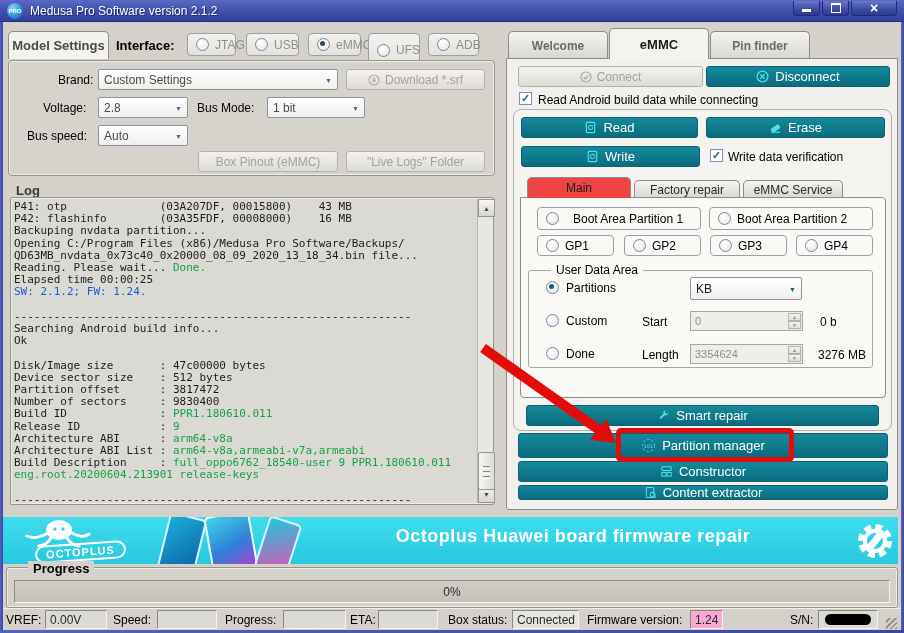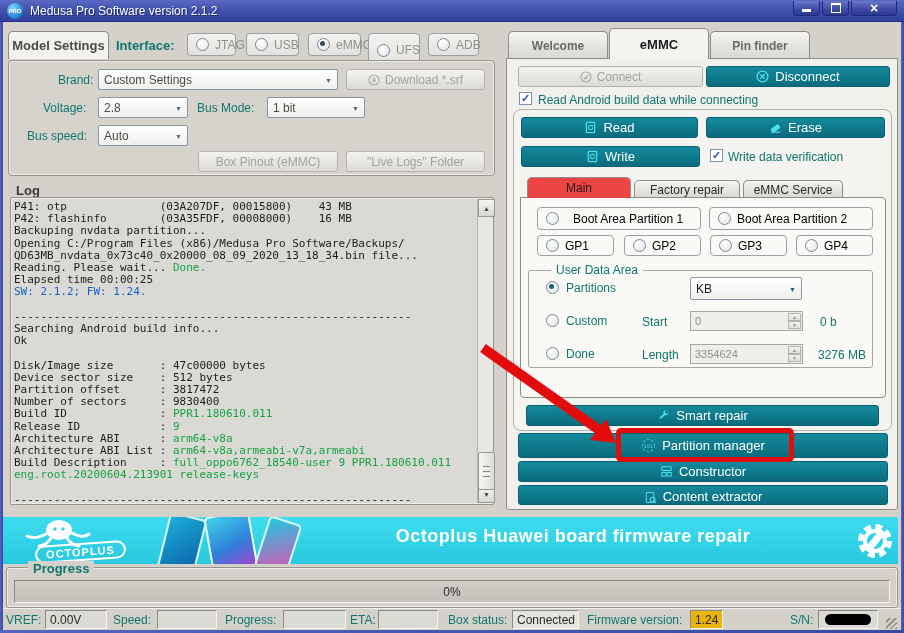--- a/index.html
+++ b/index.html
@@ -1,20 +1,20 @@
 <!DOCTYPE html>
 <html style="--teal-button: #0e7b8d; --icon-cyan: #4fdfee; --banner-cyan: #2ed1e5; --highlight-red: #e40b0b; --log-green: #14a344; --log-blue: #1560d0; --titlebar-blue: #3e4dab;"><head>
 <meta charset="utf-8">
 <style>
   html,body{margin:0;padding:0;}
   body{font-family:"Liberation Sans",sans-serif;background:#888;}
   #win{position:relative;width:904px;height:633px;overflow:hidden;background:#d4d1ca;
        font-family:"Liberation Sans",sans-serif;}
   .abs{position:absolute;box-sizing:border-box;}
-  .lbl{font-size:12px;color:#0f766e;white-space:nowrap;}
+  .lbl{font-size:12px;color:#000000;white-space:nowrap;}
   .bold{font-weight:bold;}
   .gray{color:#8f8f8b;}
   
   .titlebar{left:0;top:0;width:904px;height:22px;
     background:linear-gradient(180deg,#5a6ac4 0%,#4353ae 45%,#323f9c 100%);
     border-bottom:1px solid #232f86;}
   .winborder{background:linear-gradient(90deg,#5563bc,#3a47a2);}
   .appicon{left:7px;top:3px;width:16px;height:16px;border-radius:50%;
     background:radial-gradient(circle at 35% 30%,#7fd4ff,#1f7fd0 70%,#0b4f9a);
     color:#fff;font:bold 6px/16px "Liberation Sans",sans-serif;text-align:center;}
@@ -371,21 +371,21 @@
   <div class="abs btn-teal" style="left:518px;top:461px;width:370px;height:21px;">
     <span class="ic">
         <svg width="13" height="13" viewBox="0 0 14 14">
           <rect x="2" y="2" width="10" height="4" rx="0.5" fill="none" stroke="currentColor" stroke-width="1.1"></rect>
           <rect x="2" y="8" width="4.4" height="4" fill="none" stroke="currentColor" stroke-width="1.1"></rect>
           <rect x="7.6" y="8" width="4.4" height="4" fill="none" stroke="currentColor" stroke-width="1.1"></rect>
         </svg>
       </span>
     <span>Constructor</span>
   </div>
-  <div class="abs btn-teal" style="left:518px;top:485px;width:370px;height:20px;align-items:flex-end;">
+  <div class="abs btn-teal" style="left:518px;top:485px;width:370px;height:15px;">
     <span class="ic">
         <svg width="13" height="13" viewBox="0 0 14 14">
           <rect x="2.5" y="1.5" width="8" height="11" rx="1" fill="none" stroke="currentColor" stroke-width="1.1"></rect>
           <circle cx="9.3" cy="9.3" r="2.6" fill="none" stroke="currentColor" stroke-width="1.1"></circle>
           <path d="M11.1 11.1l1.7 1.7" stroke="currentColor" stroke-width="1.3"></path>
         </svg>
       </span>
     <span>Content extractor</span>
   </div>
 
@@ -435,21 +435,21 @@
     </div>
   <div class="abs lbl" style="left:350px;top:613px;">ETA:</div>
   <div class="abs statbox" style="left:378px;top:610px;width:60px;height:19px;">
       <span></span>
     </div>
   <div class="abs lbl" style="left:448px;top:613px;">Box status:</div>
   <div class="abs statbox" style="left:512px;top:610px;width:67px;height:19px;background:#e6e4df;">
       <span>Connected</span>
     </div>
   <div class="abs lbl" style="left:587px;top:613px;">Firmware version:</div>
-  <div class="abs statbox" style="left:690px;top:610px;width:33px;height:19px;background:#eab308;">
+  <div class="abs statbox" style="left:690px;top:610px;width:33px;height:19px;background:#f9a8d4;">
       <span>1.24</span>
     </div>
   <div class="abs lbl" style="left:790px;top:613px;">S/N:</div>
   <div class="abs statbox" style="left:818px;top:610px;width:60px;height:19px;">
     <span style="display:block;width:46px;height:11px;background:#000;border-radius:6px;margin-left:2px;"></span>
   </div>
   <div class="abs" style="left:886px;top:618px;width:11px;height:11px;background:repeating-linear-gradient(135deg,transparent 0 2px,#96948c 2px 4px);"></div>
 
 </div>
 

